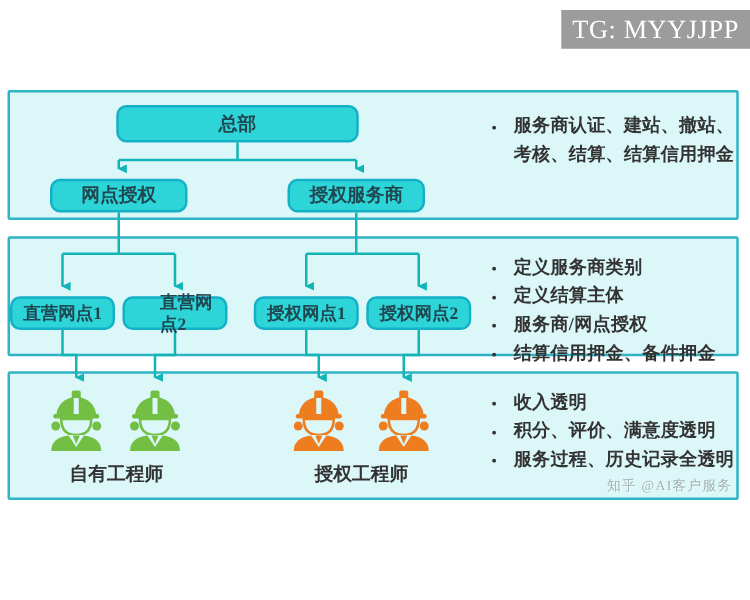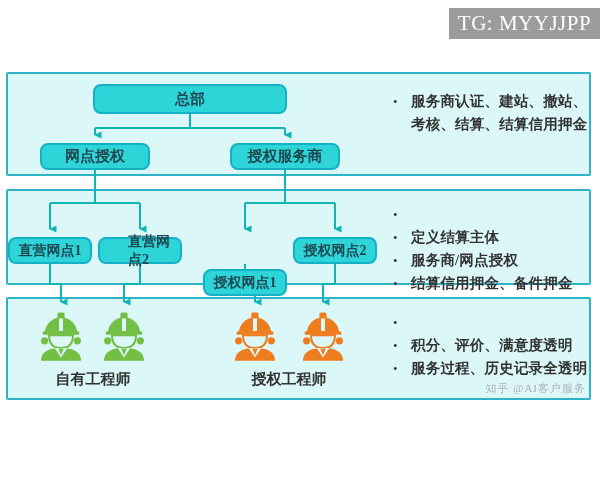--- a/index.html
+++ b/index.html
@@ -28,21 +28,21 @@
     color:#1e4750;font-weight:bold;font-size:15px;
     display:flex;align-items:center;justify-content:center;
     text-align:left;
   }
   .node-root{left:93px;top:84px;width:194px;height:30px;}
   .node-l2a{left:40px;top:143px;width:110px;height:27px;}
   .node-l2b{left:230px;top:143px;width:110px;height:27px;}
   .node-l3{top:237px;width:84px;height:27px;font-size:14px;}
   .node-l3-1{left:8px;}
   .node-l3-2{left:98px;padding-left:28px;}
-  .node-l3-3{left:203px;margin-top:32px;}
+  .node-l3-3{left:203px;}
   .node-l3-4{left:293px;}
   .connectors{position:absolute;left:0;top:0;z-index:2;pointer-events:none;}
   .engineer{position:absolute;z-index:3;width:48px;height:50px;top:311px;}
   .engineer svg{width:48px;height:50px;display:block;}
   .eng-green{color:#72bf44;}
   .eng-orange{color:#ee7d1f;}
   .eng-1{left:37px;}
   .eng-2{left:100px;}
   .eng-3{left:231px;}
   .eng-4{left:299px;}
@@ -202,38 +202,40 @@
   <div class="bullets bullets-1">
     <div class="bullet-row">
       <span class="bullet-dot">•</span>
       <span class="bullet-text">服务商认证、建站、撤站、考核、结算、结算信用押金</span>
     </div>
   </div>
 
   <div class="bullets bullets-2">
     <div class="bullet-row">
       <span class="bullet-dot">•</span>
+      <span class="bullet-text">定义服务商类别</span>
     </div>
     <div class="bullet-row">
       <span class="bullet-dot">•</span>
       <span class="bullet-text">定义结算主体</span>
     </div>
     <div class="bullet-row">
       <span class="bullet-dot">•</span>
       <span class="bullet-text">服务商/网点授权</span>
     </div>
     <div class="bullet-row">
       <span class="bullet-dot">•</span>
       <span class="bullet-text">结算信用押金、备件押金</span>
     </div>
   </div>
 
   <div class="bullets bullets-3">
     <div class="bullet-row">
       <span class="bullet-dot">•</span>
+      <span class="bullet-text">收入透明</span>
     </div>
     <div class="bullet-row">
       <span class="bullet-dot">•</span>
       <span class="bullet-text">积分、评价、满意度透明</span>
     </div>
     <div class="bullet-row">
       <span class="bullet-dot">•</span>
       <span class="bullet-text">服务过程、历史记录全透明</span>
     </div>
   </div>

